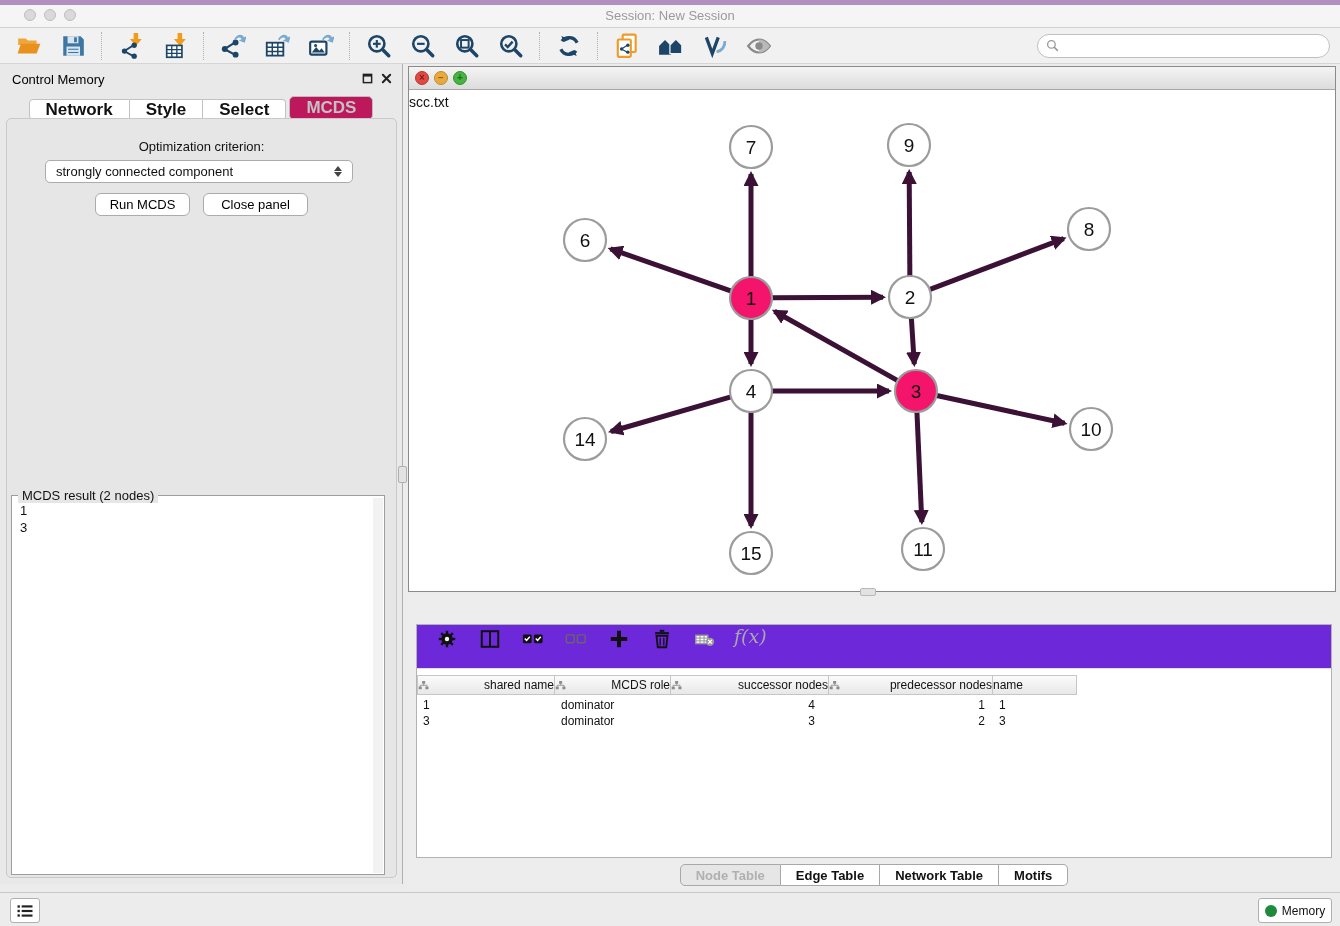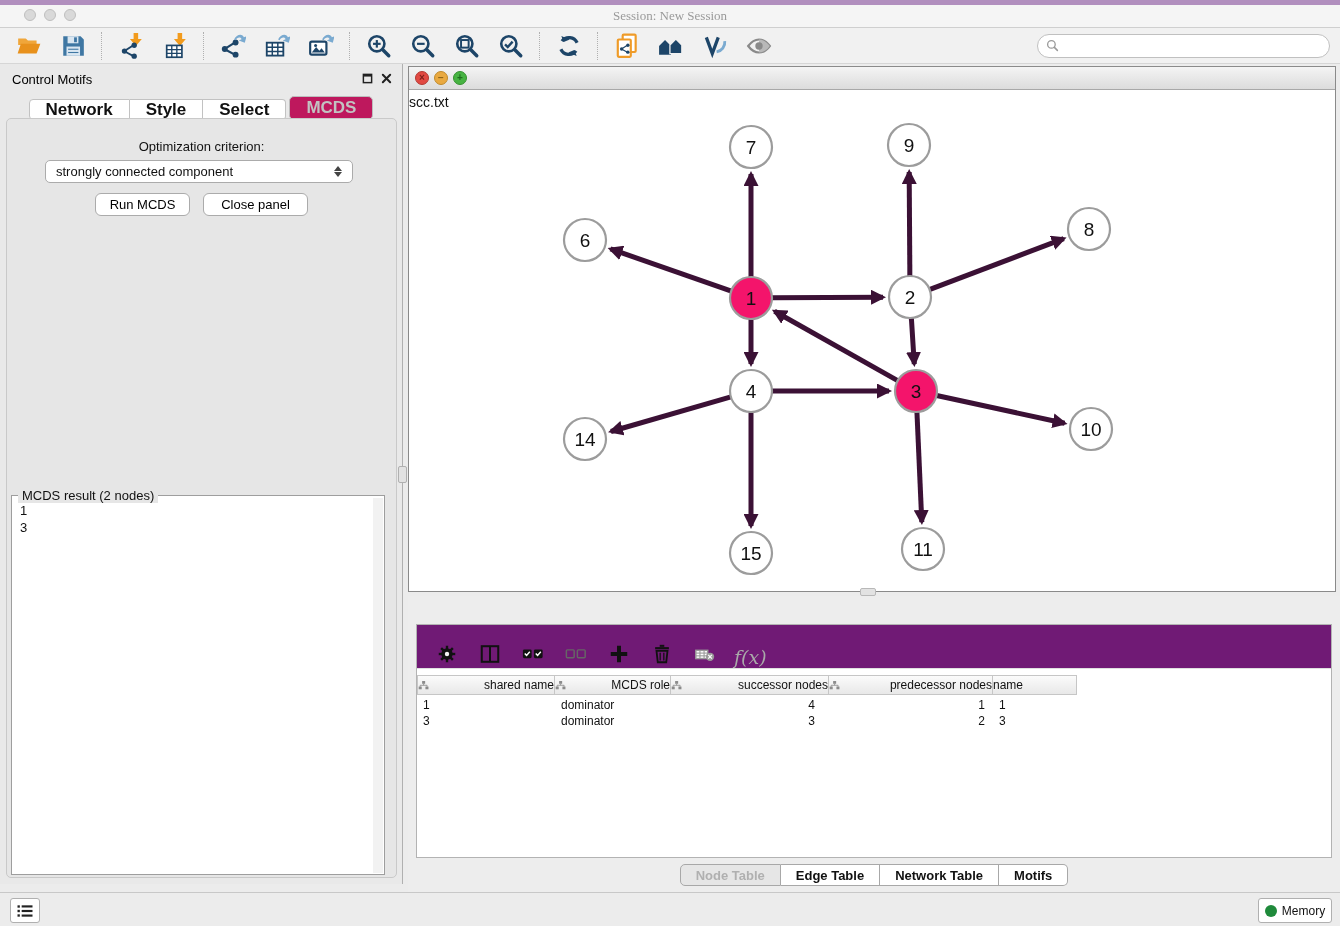--- a/index.html
+++ b/index.html
@@ -3,21 +3,21 @@
 <meta charset="utf-8">
 <style>
   * { margin:0; padding:0; box-sizing:border-box; }
   html,body { width:1340px; height:926px; }
   body { font-family:"Liberation Sans", sans-serif; background:#ececec; position:relative; overflow:hidden; color:#111; }
 
   
   #titlebar { position:absolute; left:0; top:0; width:1340px; height:28px; background:#f5f5f5; border-bottom:1px solid #cfcfcf; }
   #titlebar .accent { position:absolute; left:0; top:0; width:100%; height:5px; background:#b18fbe; }
   #titlebar .tl { position:absolute; top:9px; width:12px; height:12px; border-radius:50%; background:#d9d9d9; border:1px solid #bfbfbf; }
-  #titlebar .title { position:absolute; left:0; right:0; top:8px; text-align:center; font-size:13px; color:#9a9a9a;font-family:Liberation Serif, serif; }
+  #titlebar .title { position:absolute; left:0; right:0; top:8px; text-align:center; font-size:13px; color:#9a9a9a; }
 
   
   #main-toolbar { position:absolute; left:0; top:28px; width:1340px; height:36px; background:#f1f1f1; border-bottom:1px solid #d6d6d6; display:flex; align-items:center; }
   .tb-group { display:flex; align-items:center; gap:15px; padding:0 14px; height:28px; }
   .tb-sep { width:0; height:28px; border-left:1px dotted #b0b0b0; }
   .tbtn { width:29px; height:29px; display:flex; align-items:center; justify-content:center; cursor:default; }
   .tbtn svg { width:26px; height:26px; }
   #search-box { margin-left:auto; margin-right:10px; width:293px; height:24px; background:#fff; border:1px solid #c0c0c0; border-radius:12px; display:flex; align-items:center; padding:0 8px; }
   #search-box svg { width:13px; height:13px; margin-right:5px; flex:0 0 auto; }
   #search-box input { border:none; outline:none; flex:1; font-size:12px; background:transparent; font-family:"Liberation Sans",sans-serif; }
@@ -53,21 +53,21 @@
   #network-window { position:absolute; left:408px; top:66px; width:928px; height:526px; background:#fff; border:1px solid #8a8a8a; }
   #nw-titlebar { position:relative; height:23px; background:linear-gradient(#f4f4f4,#dcdcdc); border-bottom:1px solid #a8a8a8; }
   #nw-titlebar .title { position:absolute; left:0; right:0; top:4px; font-size:14px; color:#111;margin-top:23px; }
   .nw-light { position:absolute; top:4px; width:14px; height:14px; border-radius:50%; display:flex; align-items:center; justify-content:center; font-size:10px; font-weight:bold; line-height:1; }
   #graph-area { position:absolute; left:0; top:23px; width:926px; height:501px; }
   #h-splitter-handle { position:absolute; left:860px; top:588px; width:16px; height:8px; background:#e2e2e2; border:1px solid #b8b8b8; border-radius:2px; }
 
   
   #table-panel { position:absolute; left:408px; top:596px; width:932px; height:296px; background:#ededed; }
   #tp-box { position:absolute; left:8px; top:28px; width:916px; height:234px; background:#fff; border:1px solid #b3b3b3; }
-  #tp-toolbar { position:absolute; left:0; top:0; width:100%; height:44px; background:#701a75; border-bottom:1px solid #e0e0e0; display:flex; align-items:flex-end; gap:15px; padding-left:16px; }
+  #tp-toolbar { position:absolute; left:0; top:0; width:100%; height:44px; background:#6d28d9; border-bottom:1px solid #e0e0e0; display:flex; align-items:flex-start; gap:15px; padding-left:16px; }
   .tp-btn { width:28px; height:28px; display:flex; align-items:center; justify-content:center; }
   .tp-btn svg { width:22px; height:22px; }
   #fx-btn { font-family:"DejaVu Serif", serif; font-style:italic; font-size:19px; color:#a9a9a9; }
   #tp-header { position:absolute; left:0; top:50px; height:20px; display:flex; }
   .th-cell { background:linear-gradient(#fbfbfb,#e8e8e8); border:1px solid #c6c6c6; border-left:none; font-size:12px; display:flex; align-items:center; justify-content:space-between; gap:6px; color:#111; }
   .th-cell:first-child { border-left:1px solid #c6c6c6; }
   .th-cell svg { width:11px; height:11px; flex:0 0 auto; }
   .tp-row { position:absolute; left:0; height:16px; display:flex; }
   .td-cell { font-size:12px; line-height:16px; padding:0 6px; white-space:nowrap; overflow:hidden; }
   #tp-tabs { position:absolute; left:0; right:0; top:268px; display:flex; justify-content:center; }
@@ -381,21 +381,21 @@
     <div id="search-box">
       <svg>
         <use href="#search-small-icon"></use>
       </svg>
       <input type="text" placeholder="" style="">
     </div>
   </div>
 
 <div id="control-panel">
   <div class="panel-head">
-    <span class="panel-title">Control Motifs</span>
+    <span class="panel-title">Control Memory</span>
     <span class="win-icons">
       <svg>
           <use href="#float-icon"></use>
         </svg>
       <svg>
           <use href="#close-icon"></use>
         </svg>
     </span>
   </div>
   <div id="cp-tabs">

